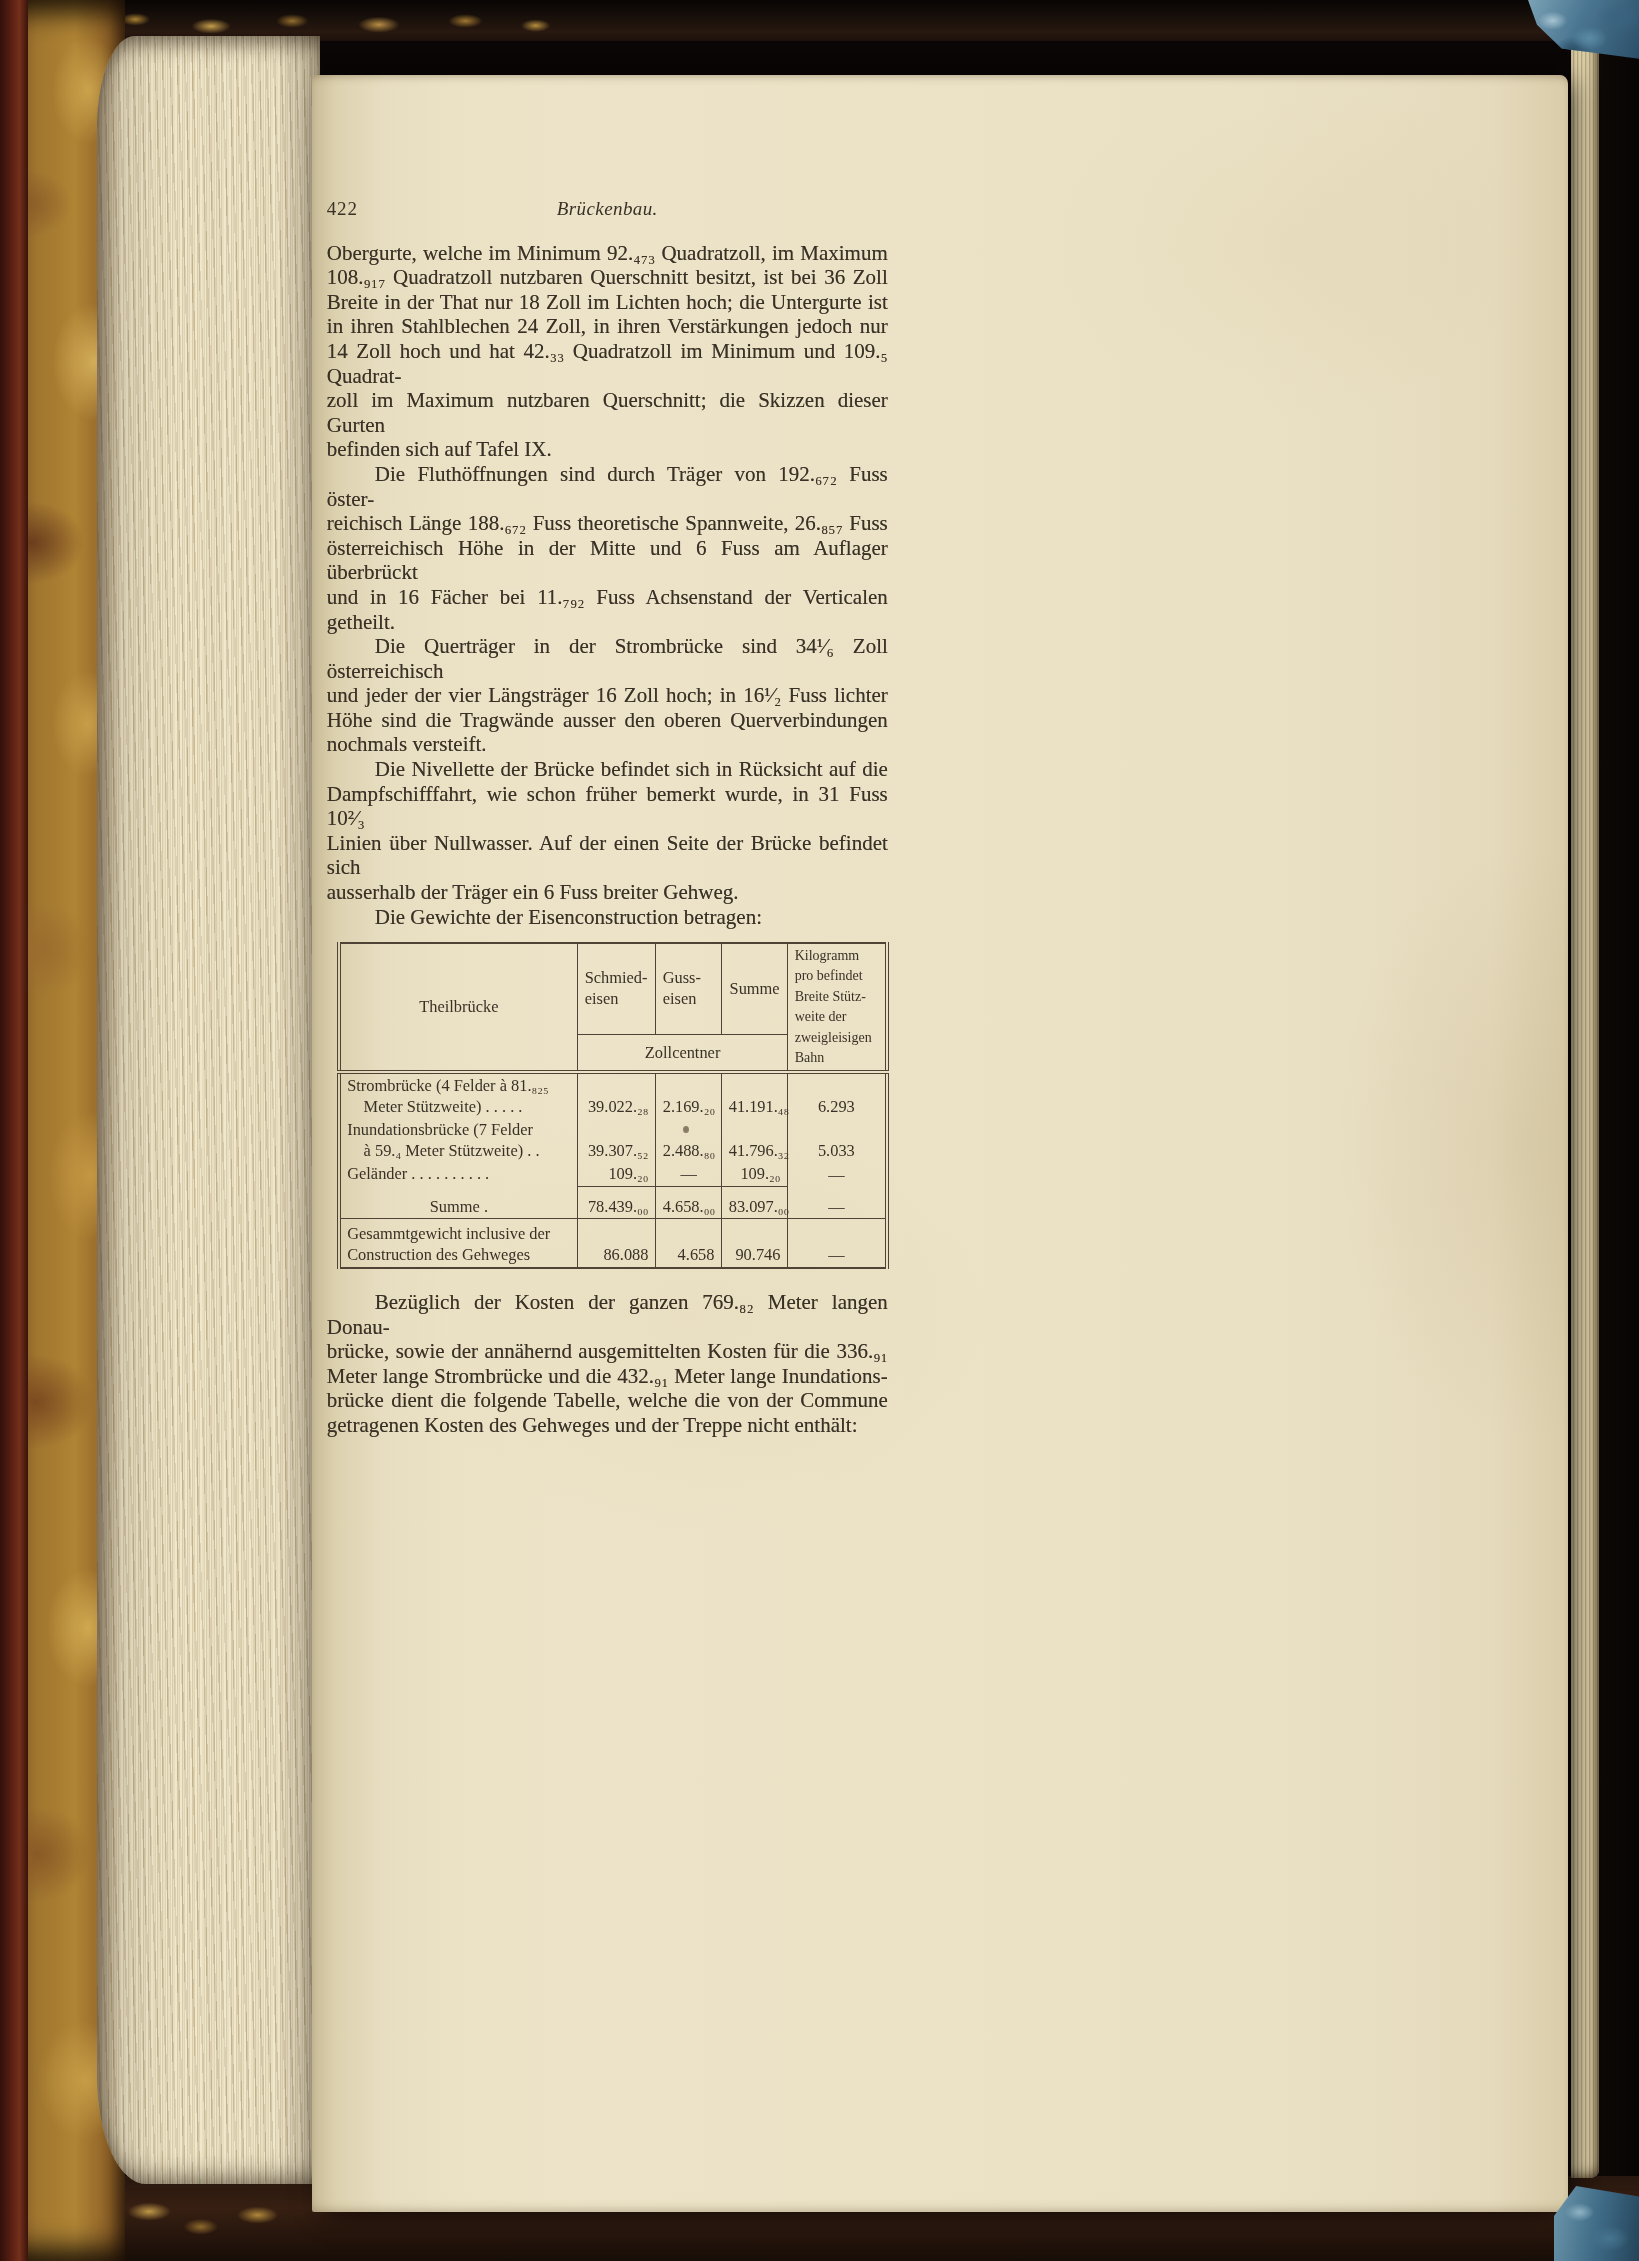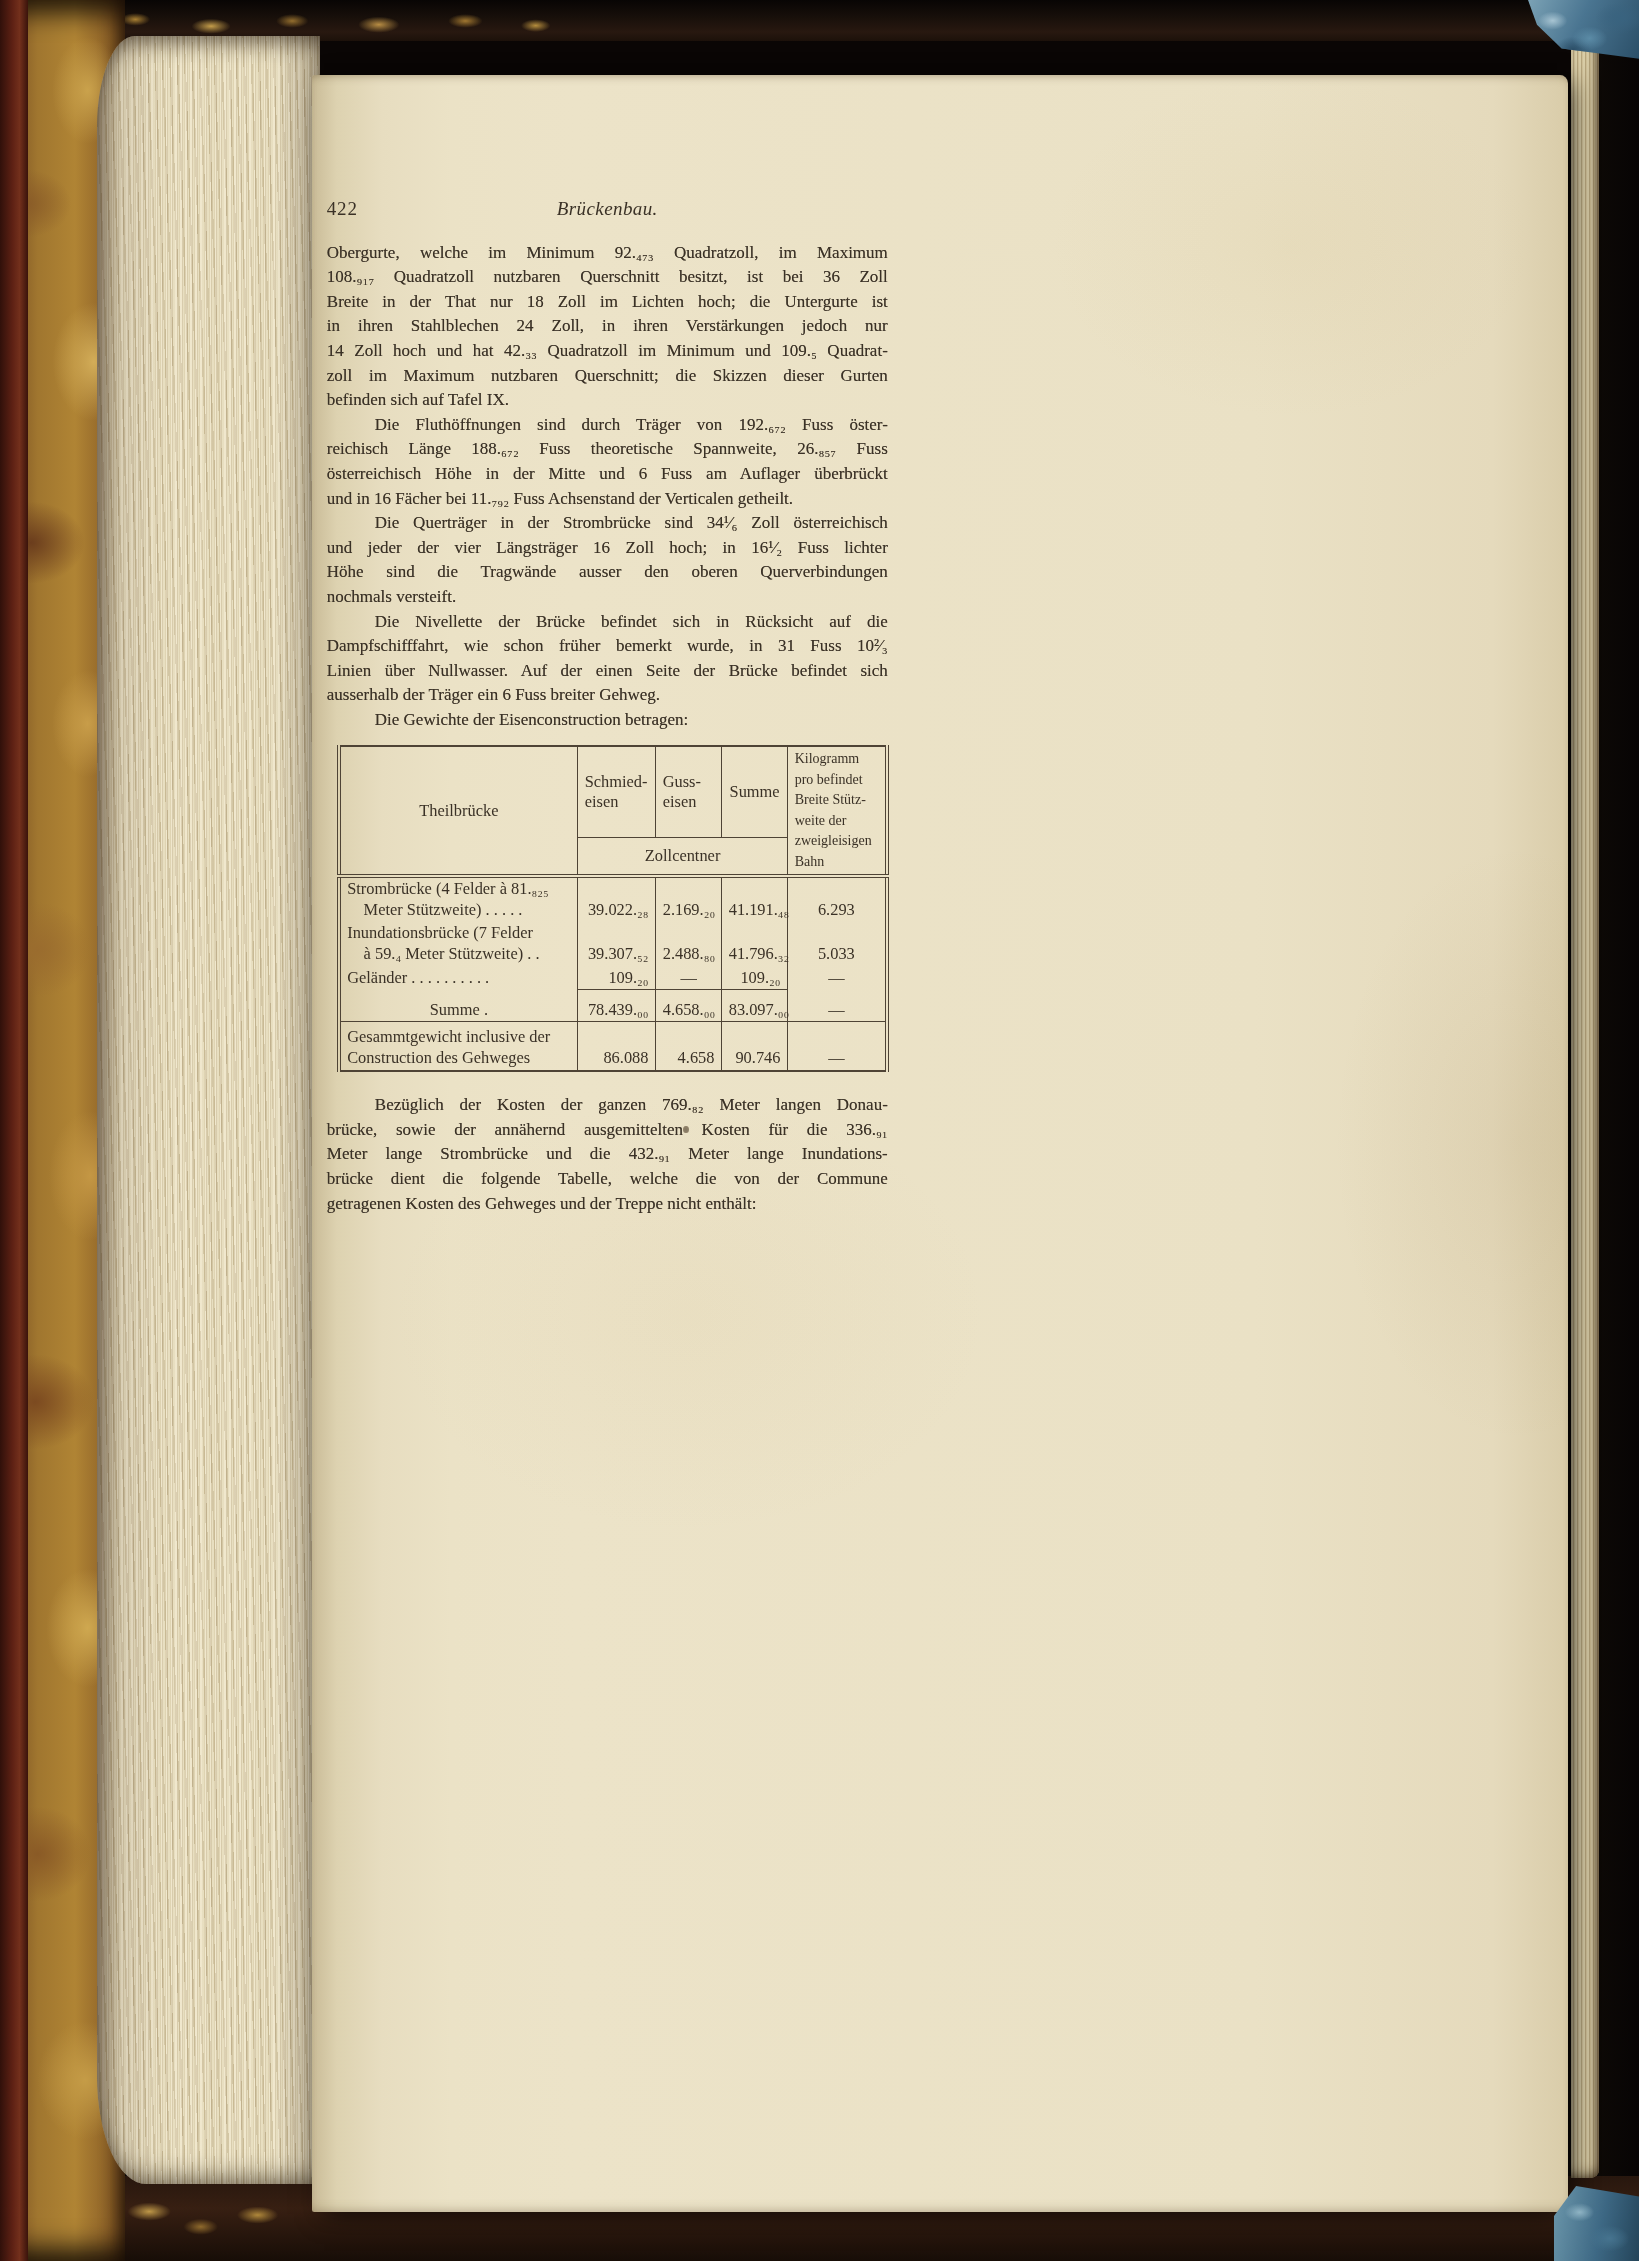--- a/index.html
+++ b/index.html
@@ -87,21 +87,21 @@
     clip-path:polygon(26% 0,100% 14%,100% 100%,0 100%,0 40%);}
   .speck{position:absolute;left:683px;top:1126px;width:5.7px;height:7.4px;z-index:6;
     background:radial-gradient(#4a3a28,#6b5a42);border-radius:50%;opacity:.65;}
 
   
   .content{position:absolute;left:14.8px;top:123px;width:561px;}
   .pagehead{position:relative;height:24.6px;margin-bottom:18px;font-size:19px;}
   .pagenum{position:absolute;left:0;top:0;letter-spacing:0.8px;}
   .runhead{display:block;text-align:center;font-style:italic;letter-spacing:0.4px;}
 
-  .para{font-size:17px;line-height:24.6px;text-shadow:0 0 0.3px rgba(58,49,38,.55);}
+  .para{font-size:21px;line-height:24.6px;text-shadow:0 0 0.3px rgba(58,49,38,.55);}
   .para .tline{text-align:justify;text-align-last:justify;}
   .para .tline.tline-last{text-align-last:left;}
   .para.ind .tline:first-child{text-indent:48px;}
 
   table.wtable{border-collapse:collapse;table-layout:fixed;width:548px;margin:13px 0 21px 9.8px;
     border-top:2.5px solid var(--rule);border-bottom:2.5px solid var(--rule);
     border-left:4.9px double var(--rule);border-right:4.9px double var(--rule);
     font-size:16.4px;}
   .wtable th,.wtable td{font-weight:normal;padding:1.6px 6.6px;vertical-align:bottom;}
   .wtable .tline{text-align:left;text-align-last:left;white-space:nowrap;line-height:20.5px;}

